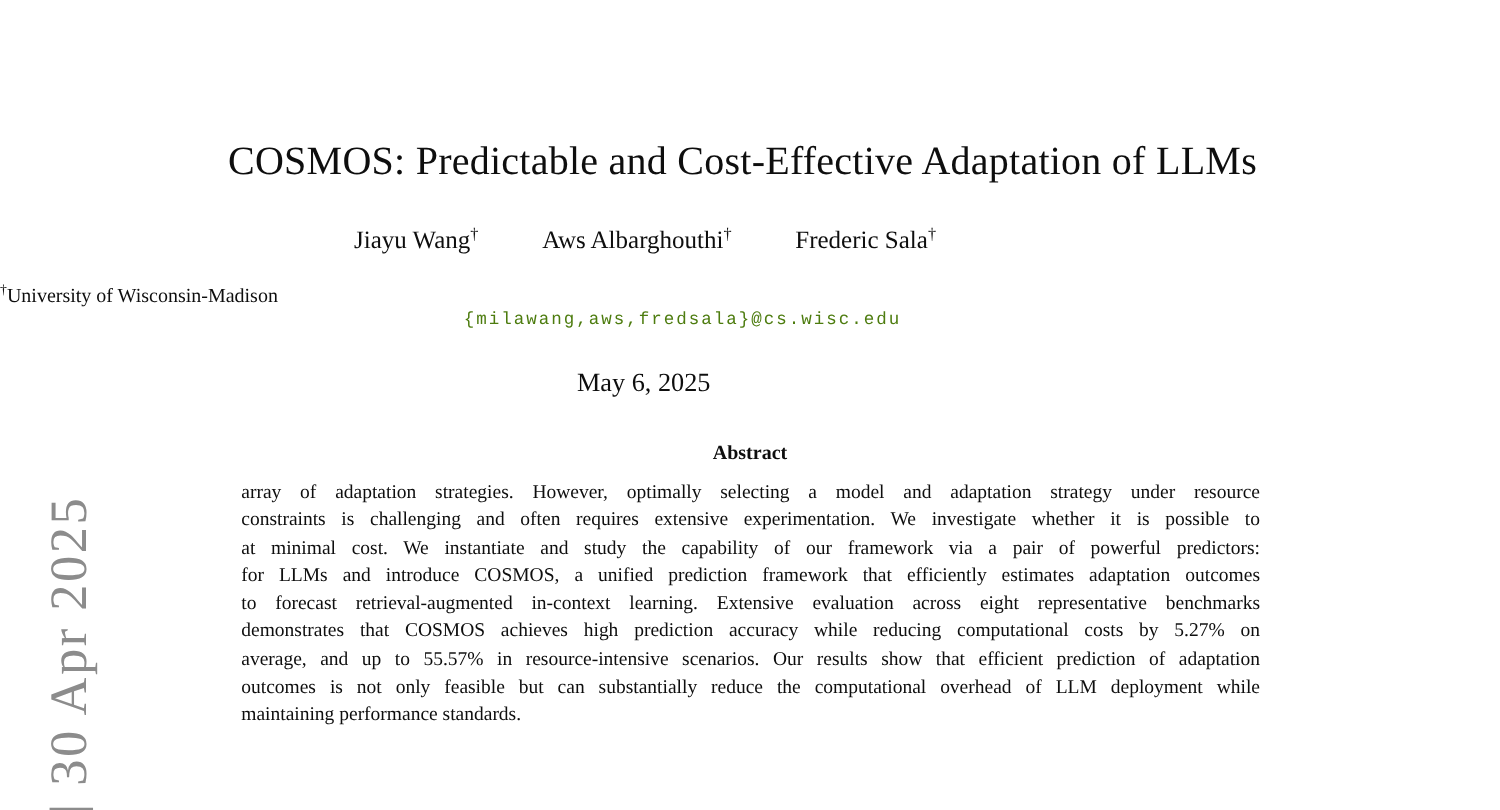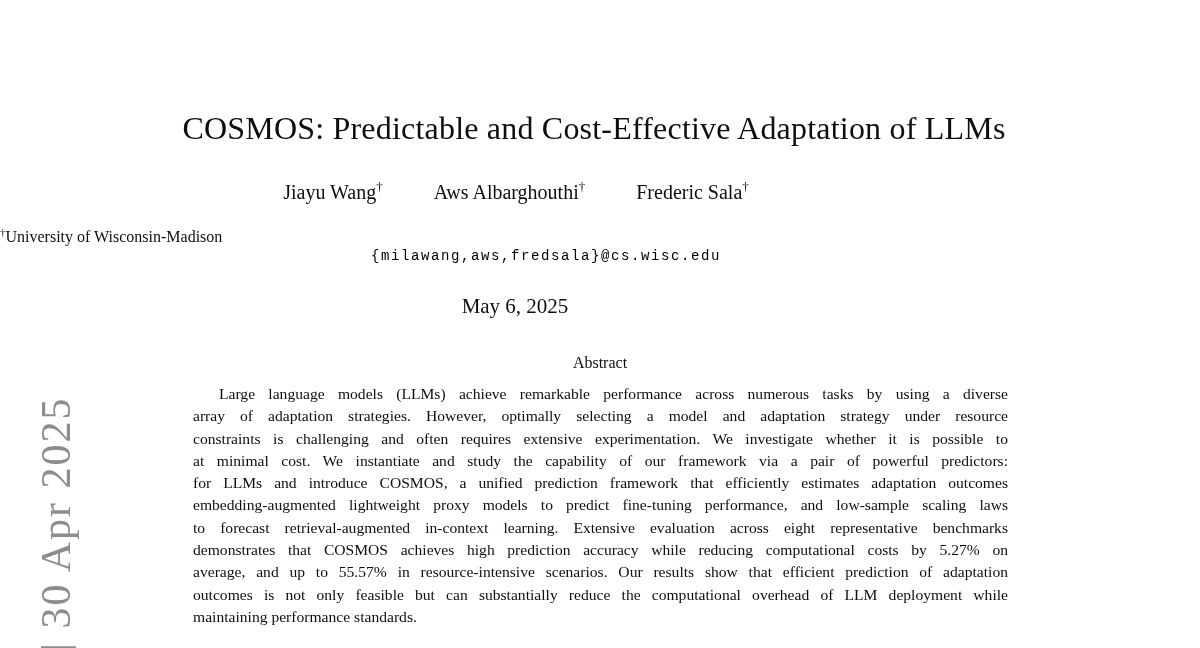--- a/index.html
+++ b/index.html
@@ -67,40 +67,40 @@
 
   .email {
     position: absolute;
     top: 248px;
     left: 0;
     width: 1092px;
     text-align: center;
     font-family: "Liberation Mono", monospace;
     font-size: 14px;
     letter-spacing: 1.6px;
-    color: #000000;
+    color: #4d7c0f;
   }
 
   .date {
     position: absolute;
     top: 294px;
     left: 0;
     width: 1030px;
     text-align: center;
     font-size: 21px;
   }
 
   .abstract-heading {
     position: absolute;
     top: 354px;
     left: 0;
     width: 1200px;
     text-align: center;
     font-size: 16px;
-    font-weight: normal;
+    font-weight: bold;
   }
 
   .abstract-body {
     position: absolute;
     top: 383px;
     left: 193px;
     width: 815px;
     font-size: 15.6px;
     line-height: 22.3px;
     color: #0e0e0e;
@@ -129,26 +129,24 @@
 
   <div class="affil"><sup>†</sup><span>University of Wisconsin-Madison</span></div>
 
   <div class="email">{milawang,aws,fredsala}@cs.wisc.edu</div>
 
   <div class="date">May 6, 2025</div>
 
   <div class="abstract-heading">Abstract</div>
 
   <div class="abstract-body">
-    <div class="aline just indent">Large language models (LLMs) achieve remarkable performance across numerous tasks by using a diverse</div>
     <div class="aline just">array of adaptation strategies. However, optimally selecting a model and adaptation strategy under resource</div>
     <div class="aline just">constraints is challenging and often requires extensive experimentation. We investigate whether it is possible to</div>
     <div class="aline just">at minimal cost. We instantiate and study the capability of our framework via a pair of powerful predictors:</div>
     <div class="aline just">for LLMs and introduce COSMOS, a unified prediction framework that efficiently estimates adaptation outcomes</div>
-    <div class="aline just">embedding-augmented lightweight proxy models to predict fine-tuning performance, and low-sample scaling laws</div>
     <div class="aline just">to forecast retrieval-augmented in-context learning. Extensive evaluation across eight representative benchmarks</div>
     <div class="aline just">demonstrates that COSMOS achieves high prediction accuracy while reducing computational costs by 5.27% on</div>
     <div class="aline just">average, and up to 55.57% in resource-intensive scenarios. Our results show that efficient prediction of adaptation</div>
     <div class="aline just">outcomes is not only feasible but can substantially reduce the computational overhead of LLM deployment while</div>
     <div class="aline">maintaining performance standards.</div>
   </div>
 
 </div>
 
 </body></html>

